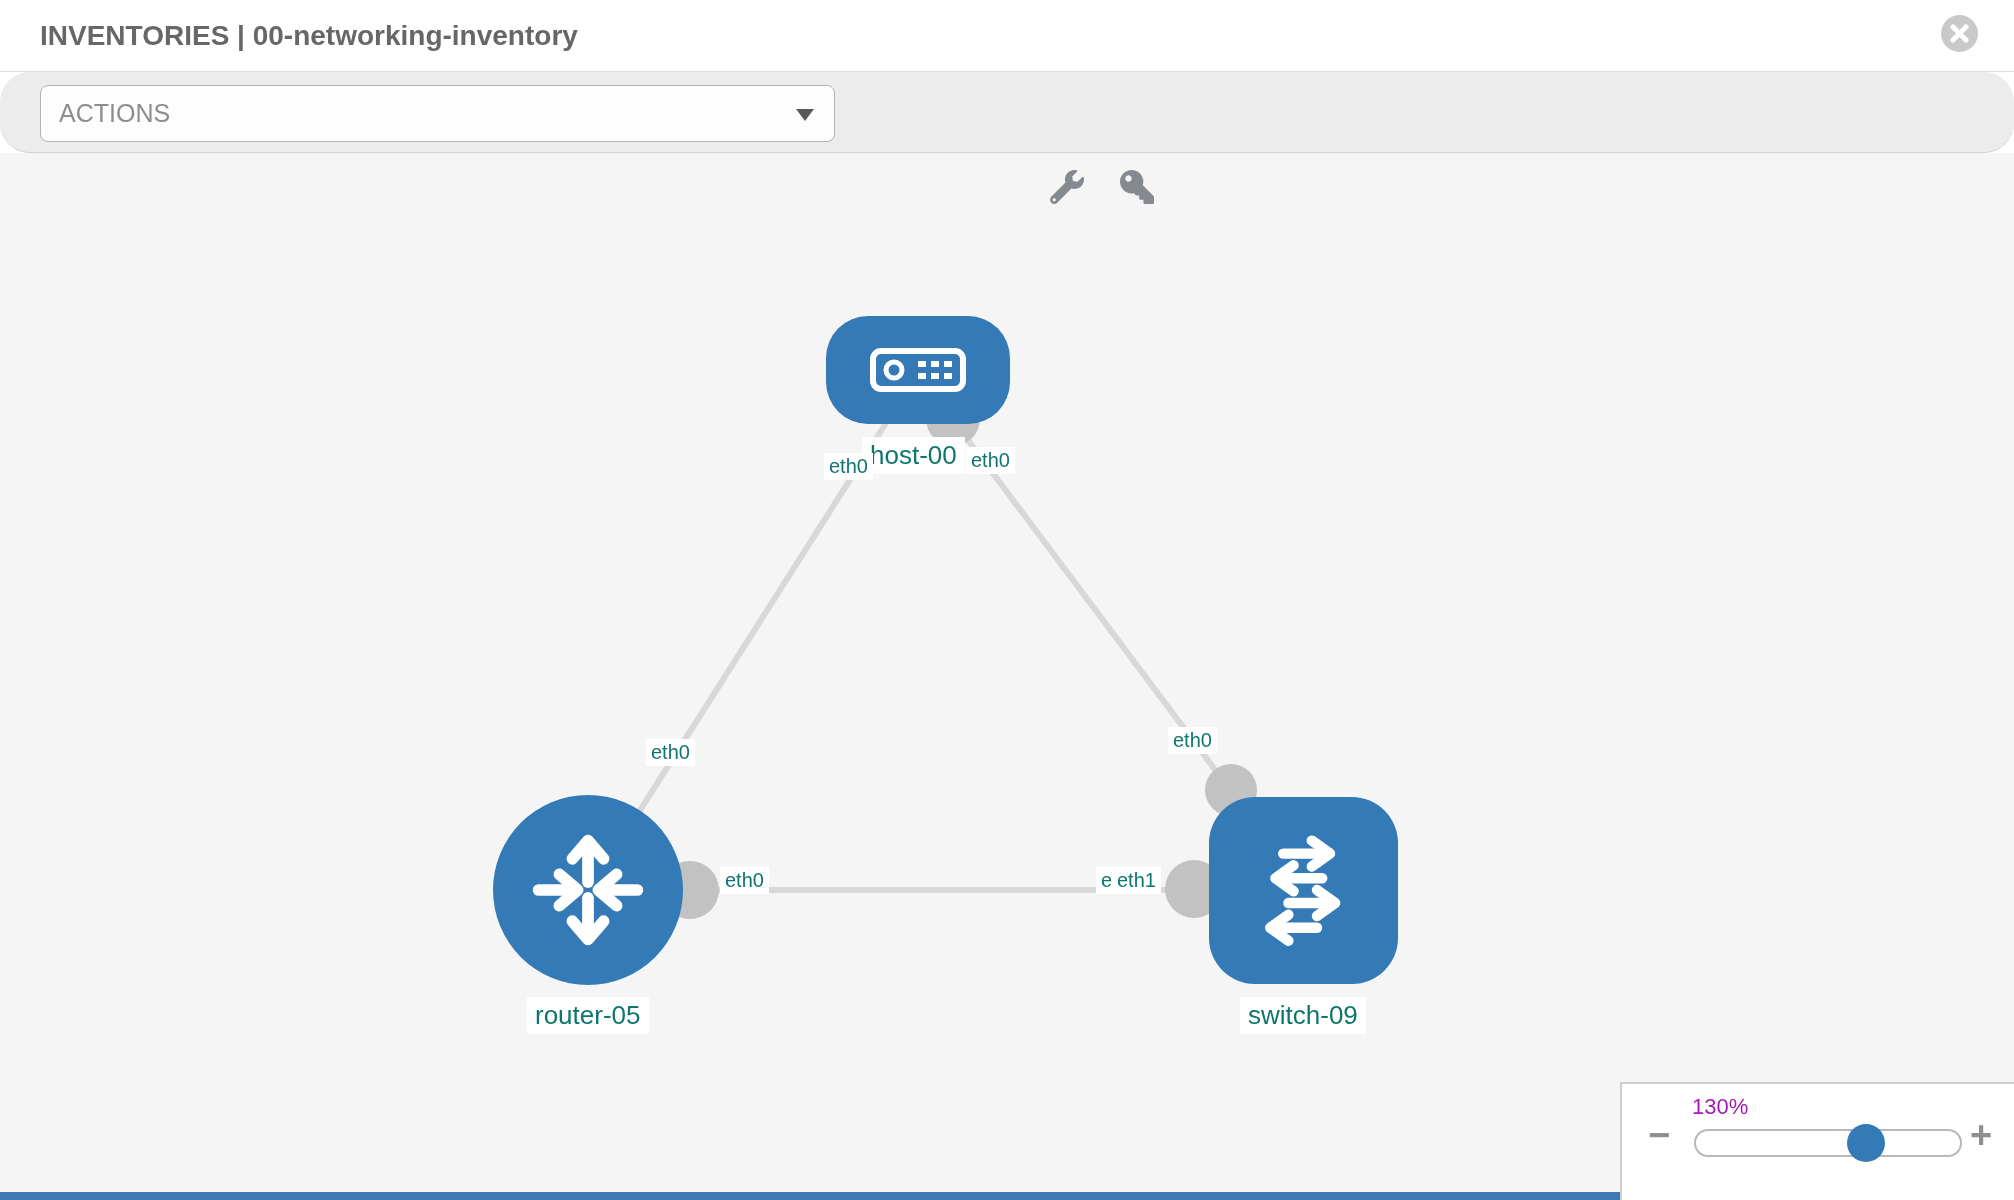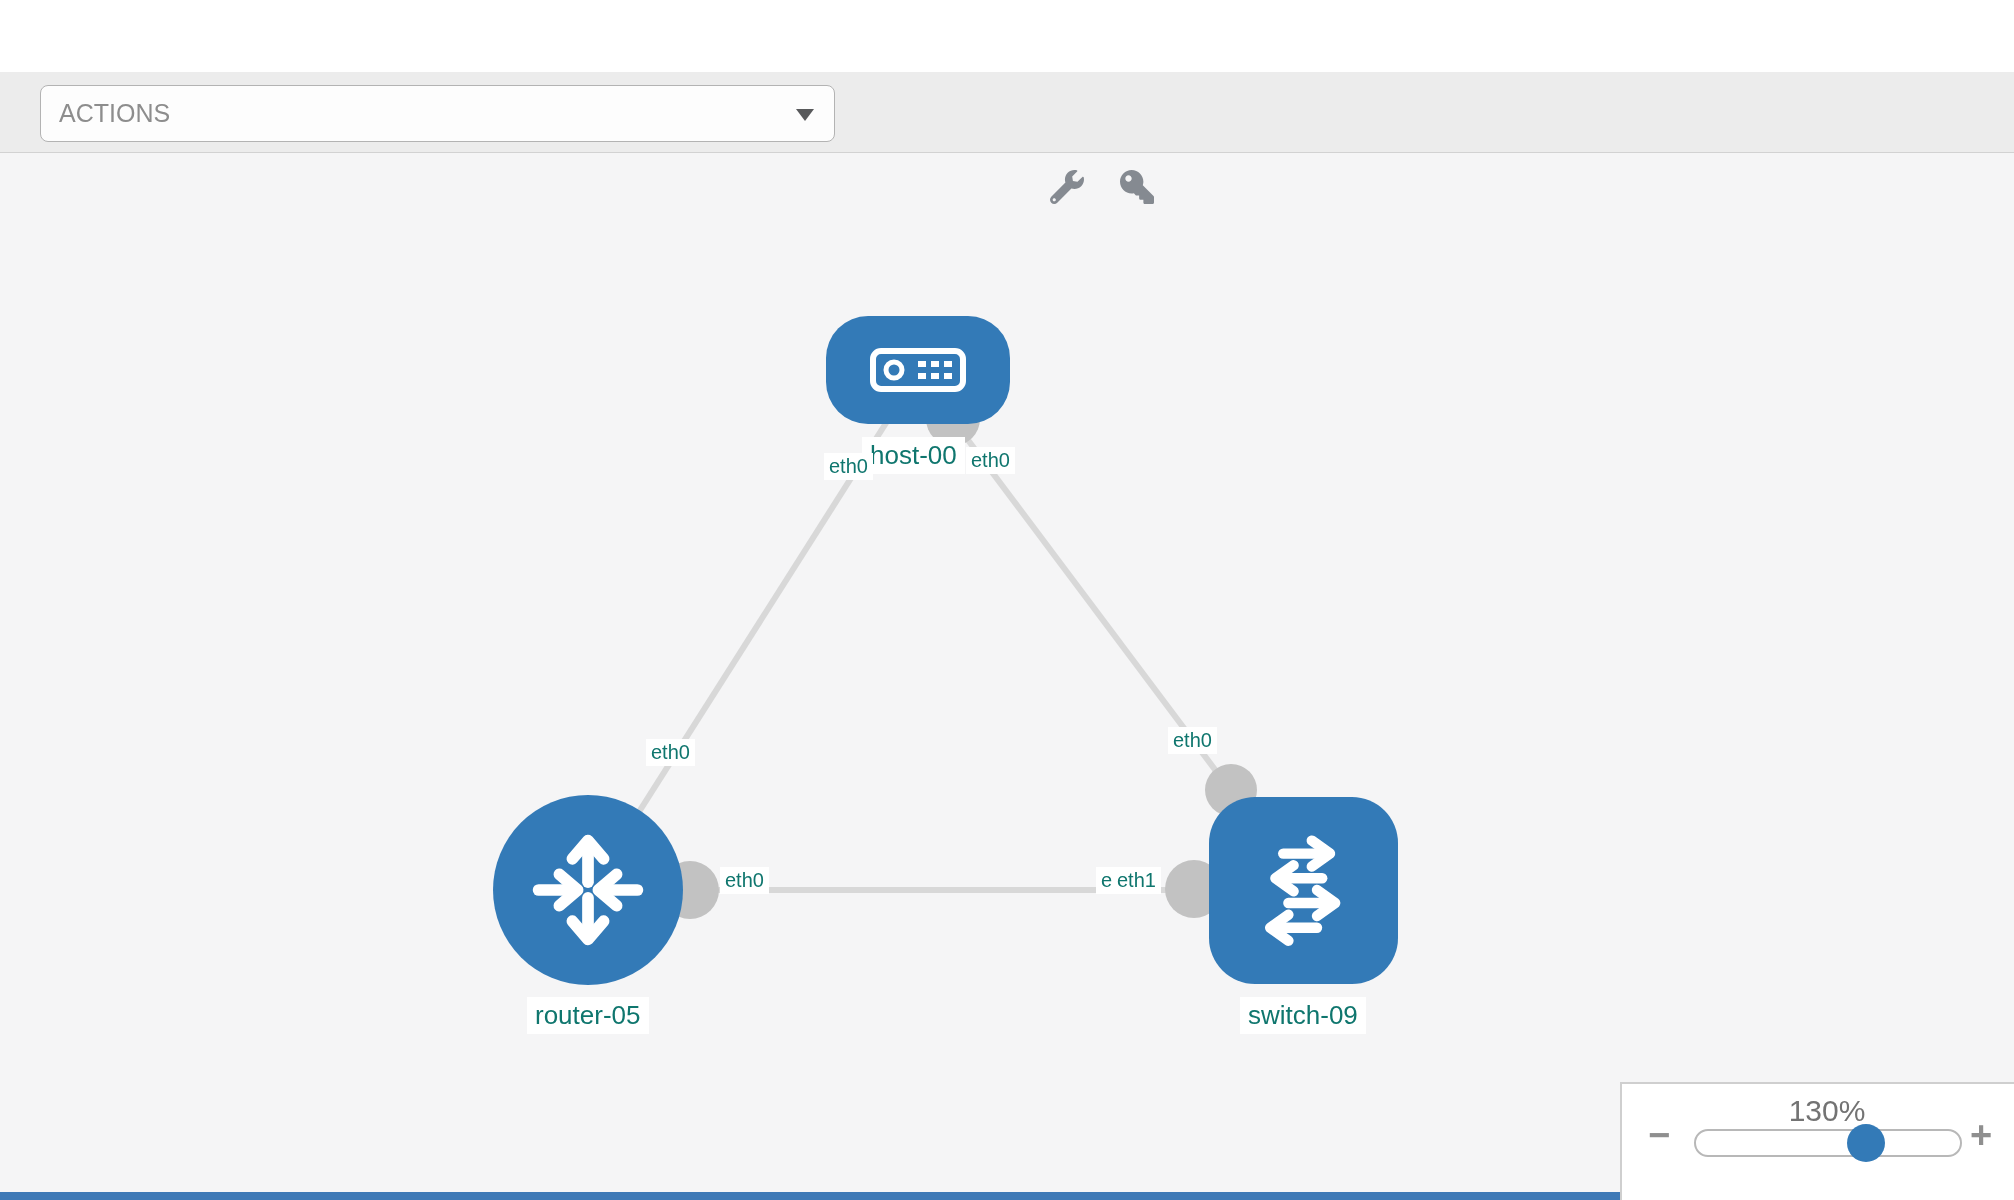--- a/index.html
+++ b/index.html
@@ -6,21 +6,21 @@
   body { background:#ffffff; font-family:"Liberation Sans", sans-serif; }
   .screen { position:relative; width:2014px; height:1200px; background:#ffffff; overflow:hidden; }
 
   
   .header { position:absolute; left:0; top:0; width:2014px; height:72px; background:#ffffff; border-bottom:1px solid #dedede; z-index:10; }
   .header-title { position:absolute; left:40px; top:0; height:72px; line-height:72px; font-size:28px; font-weight:700; color:#676767; }
   .close-btn { position:absolute; left:1941px; top:15px; width:37px; height:37px; border-radius:50%; background:#c9c9c9; cursor:pointer; }
   .close-btn svg { position:absolute; left:9px; top:9px; }
 
   
-  .toolbar { position:absolute; left:0; top:72px; width:2014px; height:81px; background:#ececec; border-bottom:1px solid #d2d2d2; z-index:10; }
+  .toolbar { position:absolute; left:0; top:72px; width:2014px; height:81px; background:#ececec; border-bottom:1px solid #d2d2d2; z-index:10;border-radius:30px; }
   .select-box { position:absolute; top:13px; height:57px; background:#fdfdfd; border:1px solid #b3b3b3; border-radius:8px; }
   .select-box .select-text { position:absolute; left:18px; top:0; height:55px; line-height:55px; font-size:25px; color:#8d8d8d; }
   .caret { position:absolute; right:20px; top:23px; width:0; height:0; border-left:9px solid transparent; border-right:9px solid transparent; border-top:12px solid #58595b; }
   .actions-box { left:40px; width:795px; }
   .search-box { left:1185px; width:790px; }
   .tool-icon { position:absolute; top:98px; width:38px; height:34px; cursor:pointer; }
   .wrench { left:1048px; }
   .key { left:1118px; }
 
   
@@ -33,33 +33,42 @@
   .node-router { left:493px; top:642px; width:190px; height:190px; border-radius:50%; }
   .node-switch { left:1209px; top:644px; width:189px; height:187px; border-radius:46px; }
   .node svg { position:absolute; }
 
   .chip { position:absolute; background:#ffffff; color:#0f766e; z-index:4; white-space:nowrap; }
   .node-label { font-size:26px; padding:3px 8px; }
   .eth-label { font-size:20px; padding:2px 5px; }
 
   
   .zoom-panel { position:absolute; left:1620px; top:1082px; width:400px; height:125px; background:#ffffff; border:2px solid #cfcfcf; z-index:20; }
-  .zoom-level { position:absolute; left:70px; top:10px; width:270px; text-align:center; font-size:30px; color:#737373; }
+  .zoom-level { position:absolute; left:70px; top:10px; width:270px; font-size:22px; color:#a21caf; }
   .zoom-minus { position:absolute; left:26px; top:32px; font-size:38px; font-weight:700; color:#8f8f8f; cursor:pointer; line-height:38px; }
   .zoom-plus  { position:absolute; left:348px; top:32px; font-size:38px; font-weight:700; color:#8f8f8f; cursor:pointer; line-height:38px; }
   .zoom-track { position:absolute; left:72px; top:45px; width:268px; height:28px; background:#ffffff; border:2px solid #b8b8b8; border-radius:15px; cursor:pointer; }
   .zoom-thumb { position:absolute; left:225px; top:40px; width:38px; height:38px; border-radius:50%; background:#337ab7; cursor:grab; }
 
   .bottom-bar { position:absolute; left:0; top:1192px; width:1620px; height:8px; background:#3e79b6; z-index:15; }
 </style>
 </head>
 <body>
 
 <div class="screen">
 
+  <div class="header">
+    <div class="header-title">INVENTORIES | 00-networking-inventory</div>
+    <div class="close-btn">
+      <svg width="19" height="19" viewBox="0 0 19 19">
+        <line x1="3" y1="3" x2="16" y2="16" stroke="#ffffff" stroke-width="5" stroke-linecap="round"></line>
+        <line x1="16" y1="3" x2="3" y2="16" stroke="#ffffff" stroke-width="5" stroke-linecap="round"></line>
+      </svg>
+    </div>
+  </div>
 
   <div class="toolbar">
     <div class="select-box actions-box">
       <div class="select-text">ACTIONS</div>
       <div class="caret"></div>
     </div>
 
     <svg class="tool-icon wrench" viewBox="0 0 512 512">
       <path fill="#858a91" d="M507.73 109.1c-2.24-9.03-13.54-12.09-20.12-5.51l-74.36 74.36-67.88-11.31-11.31-67.88 74.36-74.36c6.62-6.62 3.43-17.9-5.66-20.16-47.38-11.74-99.55.91-136.58 37.93-39.64 39.64-50.55 97.1-34.05 147.2L18.74 402.76c-24.99 24.99-24.99 65.51 0 90.5 24.99 24.99 65.51 24.99 90.5 0l213.21-213.21c50.12 16.71 107.47 5.68 147.37-34.22 37.07-37.07 49.7-89.32 37.91-136.73zM64 472c-13.25 0-24-10.75-24-24 0-13.26 10.75-24 24-24s24 10.74 24 24c0 13.25-10.75 24-24 24z"></path>
     </svg>

